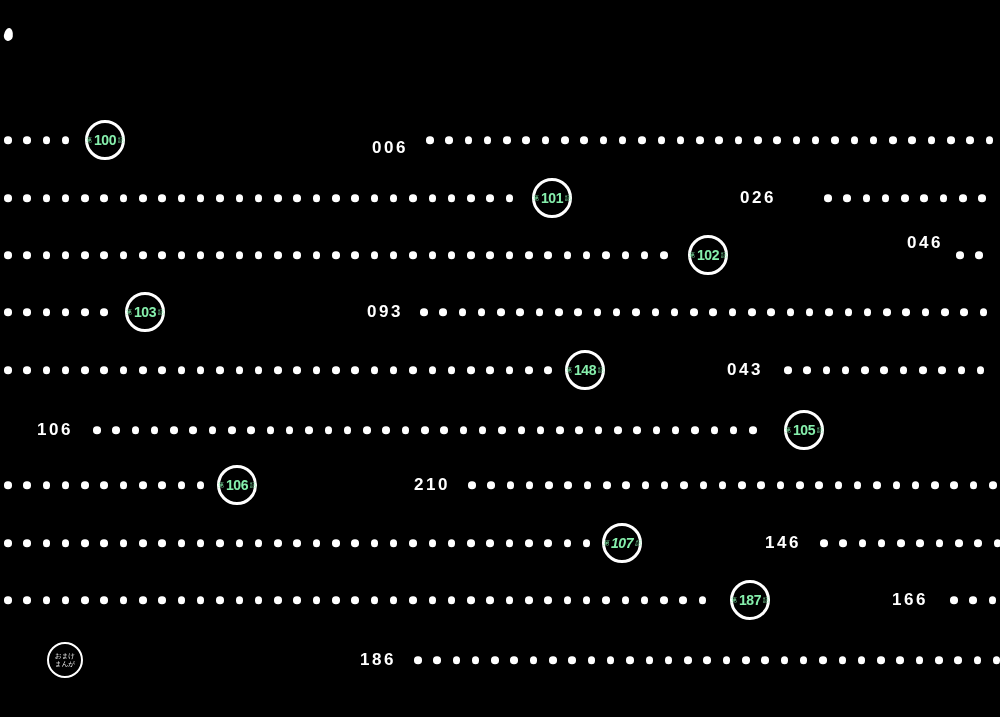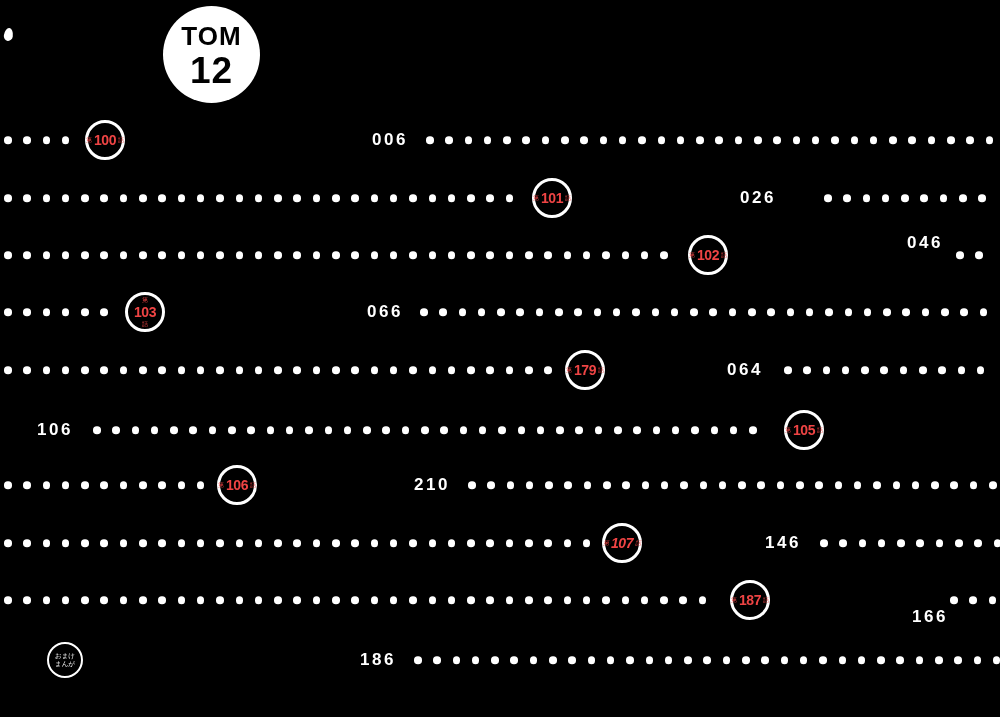--- a/index.html
+++ b/index.html
@@ -58,21 +58,21 @@
     width: 40px; height: 40px;
     box-sizing: border-box;
     border: 3.5px solid #ffffff;
     border-radius: 50%;
     background: #000000;
     transform: translate(-50%, -50%);
     display: flex;
     align-items: center;
     justify-content: center;
     gap: 2px;
-    color: #ef4444;
+    color: #86efac;
   }
   .badge .num {
     font-weight: 700;
     font-size: 14px;
     letter-spacing: -0.5px;
     line-height: 1;
   }
   .badge .side {
     font-size: 6px;
     line-height: 1;
@@ -114,38 +114,34 @@
     width: 9px; height: 13px;
     background: #ffffff;
     border-radius: 50% 50% 50% 50% / 60% 60% 40% 40%;
     transform: rotate(8deg);
   }
 </style>
 </head>
 <body>
 
 <div id="page">
-  <div class="volume-circle">
-    <div class="vol-label">TOM</div>
-    <div class="vol-number">12</div>
-  </div>
   <div class="speck"></div>
   <div id="rows">
       <div class="dots" style="left: 4px; top: 140px;">
         <span class="dot"></span>
         <span class="dot"></span>
         <span class="dot"></span>
         <span class="dot"></span>
       </div>
       <div class="badge" style="left: 105px; top: 140px;">
         <span class="side">第</span>
         <span class="num">100</span>
         <span class="side">話</span>
       </div>
-      <div class="page-num" style="left: 390px; top: 140px;">006</div>
+      <div class="page-num" style="left: 390px; top: 148px;">006</div>
       <div class="dots" style="left: 426px; top: 140px;">
         <span class="dot"></span>
         <span class="dot"></span>
         <span class="dot"></span>
         <span class="dot"></span>
         <span class="dot"></span>
         <span class="dot"></span>
         <span class="dot"></span>
         <span class="dot"></span>
         <span class="dot"></span>
@@ -265,26 +261,26 @@
         <span class="dot"></span>
       </div>
       <div class="dots" style="left: 4px; top: 312px;">
         <span class="dot"></span>
         <span class="dot"></span>
         <span class="dot"></span>
         <span class="dot"></span>
         <span class="dot"></span>
         <span class="dot"></span>
       </div>
-      <div class="badge" style="left: 145px; top: 312px; flex-direction: column;">
+      <div class="badge" style="left: 145px; top: 312px;">
         <span class="side">第</span>
         <span class="num">103</span>
         <span class="side">話</span>
       </div>
-      <div class="page-num" style="left: 385px; top: 312px;">066</div>
+      <div class="page-num" style="left: 385px; top: 312px;">093</div>
       <div class="dots" style="left: 420px; top: 312px;">
         <span class="dot"></span>
         <span class="dot"></span>
         <span class="dot"></span>
         <span class="dot"></span>
         <span class="dot"></span>
         <span class="dot"></span>
         <span class="dot"></span>
         <span class="dot"></span>
         <span class="dot"></span>
@@ -336,24 +332,24 @@
         <span class="dot"></span>
         <span class="dot"></span>
         <span class="dot"></span>
         <span class="dot"></span>
         <span class="dot"></span>
         <span class="dot"></span>
         <span class="dot"></span>
       </div>
       <div class="badge" style="left: 585px; top: 370px;">
         <span class="side">第</span>
-        <span class="num">179</span>
-        <span class="side">話</span>
-      </div>
-      <div class="page-num" style="left: 745px; top: 370px;">064</div>
+        <span class="num">148</span>
+        <span class="side">話</span>
+      </div>
+      <div class="page-num" style="left: 745px; top: 370px;">043</div>
       <div class="dots" style="left: 784px; top: 370px;">
         <span class="dot"></span>
         <span class="dot"></span>
         <span class="dot"></span>
         <span class="dot"></span>
         <span class="dot"></span>
         <span class="dot"></span>
         <span class="dot"></span>
         <span class="dot"></span>
         <span class="dot"></span>
@@ -540,21 +536,21 @@
         <span class="dot"></span>
         <span class="dot"></span>
         <span class="dot"></span>
         <span class="dot"></span>
       </div>
       <div class="badge" style="left: 750px; top: 600px;">
         <span class="side">第</span>
         <span class="num">187</span>
         <span class="side">話</span>
       </div>
-      <div class="page-num" style="left: 910px; top: 617px; margin-left: 20px;">166</div>
+      <div class="page-num" style="left: 910px; top: 600px;">166</div>
       <div class="dots" style="left: 950px; top: 600px;">
         <span class="dot"></span>
         <span class="dot"></span>
         <span class="dot"></span>
       </div>
       <div class="bonus" style="left: 65px; top: 660px;">
         <span>おまけ</span>
         <span>まんが</span>
       </div>
       <div class="page-num" style="left: 378px; top: 660px;">186</div>

